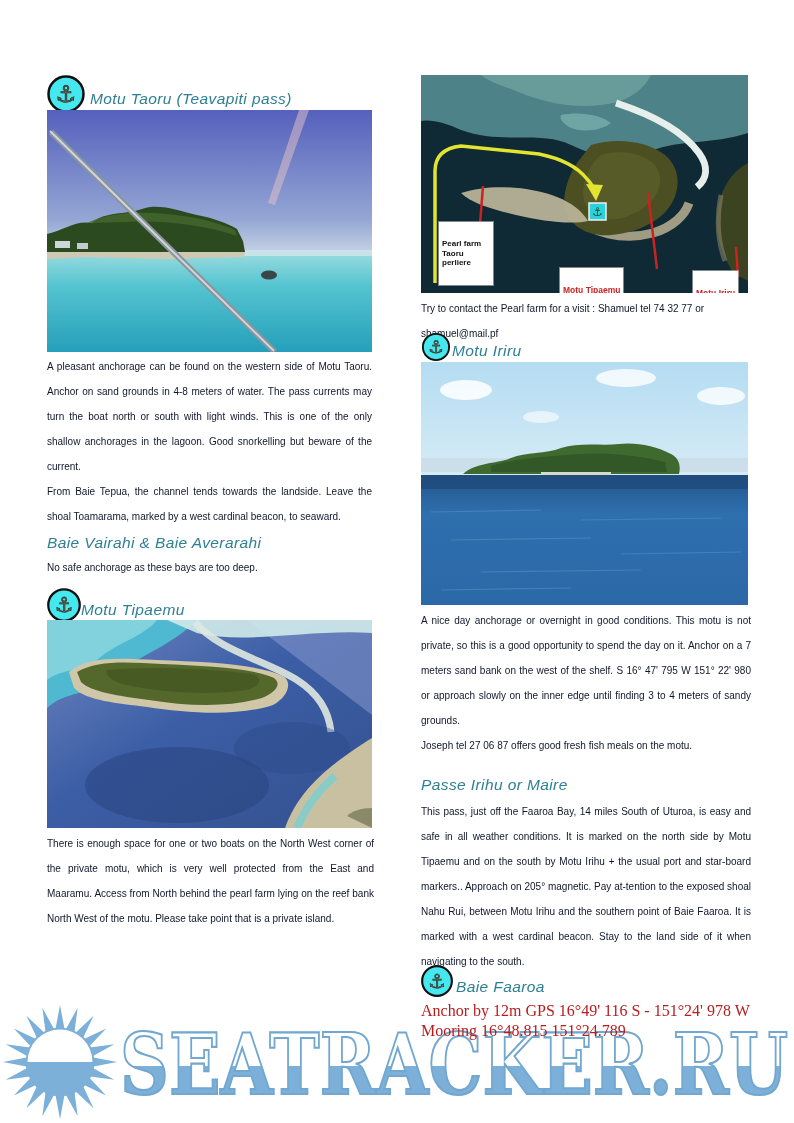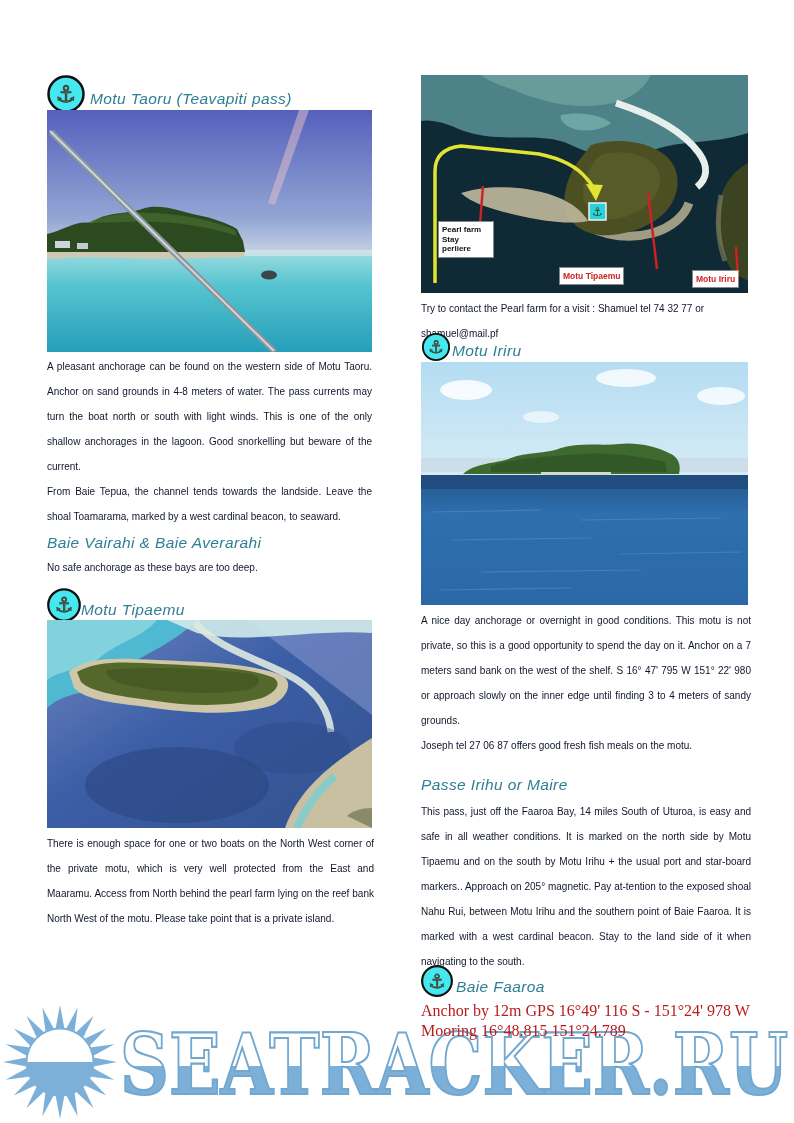--- a/index.html
+++ b/index.html
@@ -13,21 +13,21 @@
     white-space:nowrap;font-family:"Liberation Sans",sans-serif;text-align:center;
   }
   .body-text{font-size:10px;line-height:25px;text-align:justify;color:#0f172a;}
   .body-text p{margin:0;}
   .serif-text{font-family:"Liberation Serif",serif;font-size:16px;line-height:19.5px;color:#b91c1c;}
   .photo{position:absolute;overflow:hidden;}
   .photo > svg{display:block;width:100%;height:100%;}
   .badge{position:absolute;}
   .badge svg{display:block;width:100%;height:100%;}
   .maplabel{
-    position:absolute;background:#ffffff;padding:3px 3px;font-weight:bold;
+    position:absolute;background:#ffffff;padding:17px 3px;font-weight:bold;
     line-height:1.2;font-family:"Liberation Sans",sans-serif;box-shadow:0 0 0 1px rgba(200,200,200,.6);
   }
   .maplabel.black{color:#111;font-size:8px;}
   .maplabel.red{color:#CC2222;font-size:8.5px;white-space:nowrap;}
 </style>
 </head>
 <body>
 
 <div class="page">
 
@@ -170,21 +170,21 @@
       <path d="M14,208 L14,96 Q14,74 40,71 L118,79 Q152,86 166,104 Q172,110 174,118" stroke="#E3E332" stroke-width="3.5" fill="none"></path>
       <polygon points="175,126 165,109 182,110" fill="#E3E332"></polygon>
       <rect x="168" y="128" width="17" height="17" fill="#2AD2DC" stroke="#F0F0F0" stroke-width="1.5"></rect>
       <text x="176.5" y="141" text-anchor="middle" font-size="12" font-family="DejaVu Sans, sans-serif" fill="#2A4A2A">⚓</text>
       <line x1="62" y1="111" x2="59" y2="149" stroke="#CC2222" stroke-width="2.5"></line>
       <line x1="227" y1="118" x2="236" y2="194" stroke="#CC2222" stroke-width="2.5"></line>
       <line x1="315" y1="172" x2="317" y2="202" stroke="#CC2222" stroke-width="2.5"></line>
     </svg>
     <div class="maplabel black" style="left:18px;top:147px;width:48px;">
       <div>Pearl farm</div>
-      <div>Stay</div>
+      <div>Taoru</div>
       <div>perliere</div>
     </div>
     <div class="maplabel red" style="left:139px;top:193px;">Motu Tipaemu</div>
     <div class="maplabel red" style="left:272px;top:196px;">Motu Iriru</div>
   </div>
 
   <div class="abs body-text" style="left:421px;top:296px;width:332px;text-align:left;">Try to contact the Pearl farm for a visit : Shamuel  tel 74 32 77 or shamuel@mail.pf</div>
 
   <div class="badge" style="left:421px;top:332px;width:30px;height:30px;">
     <svg viewBox="0 0 40 40">

